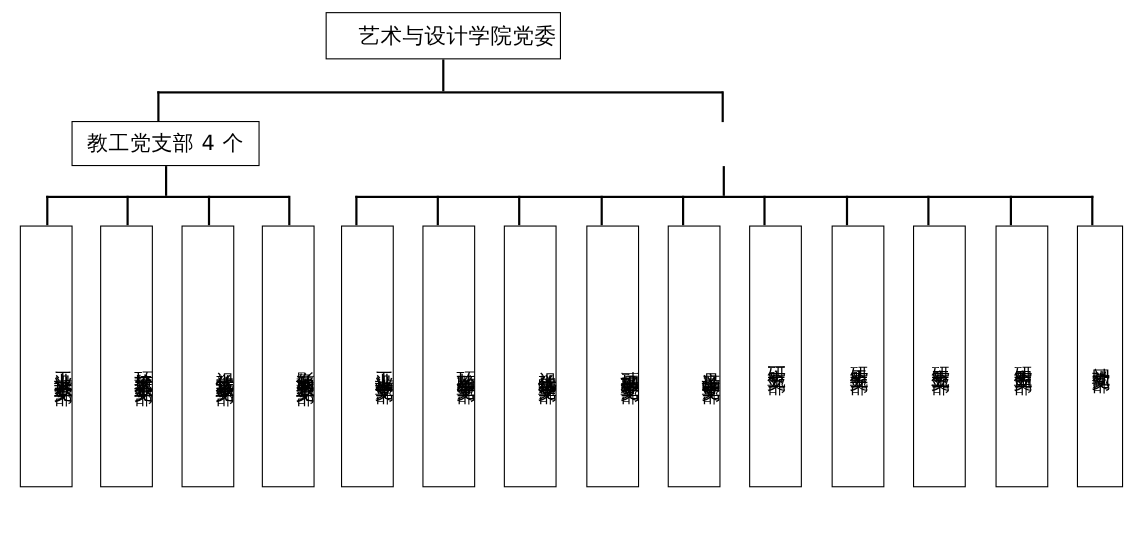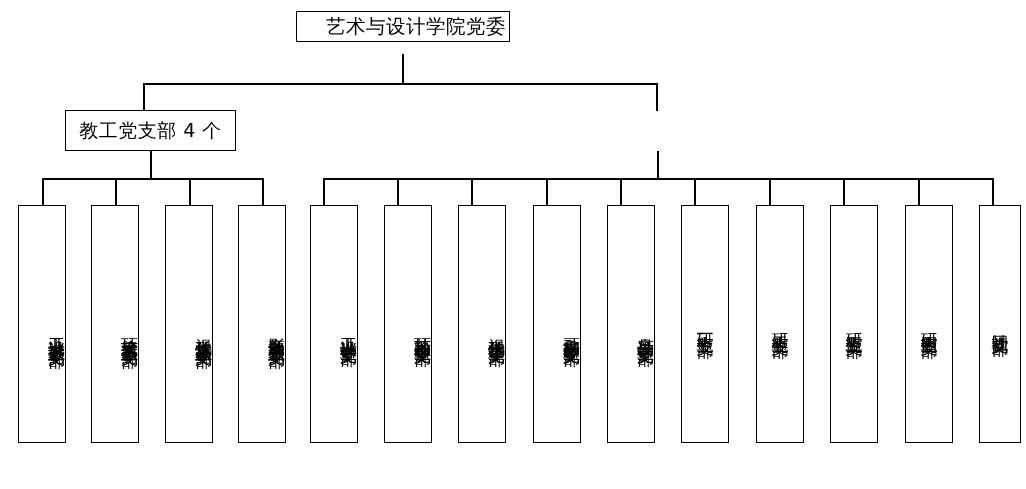--- a/index.html
+++ b/index.html
@@ -61,21 +61,21 @@
     background: #000000;
   }
   .ln-v { width: 1.6px; }
   .ln-h { height: 1.6px; }
 </style>
 </head>
 <body>
 
 <div id="chart-root">
 
-  <div class="node node-h node-root" style="left:296px; top:11px; width:214px; height:31px;padding-left:26px;">
+  <div class="node node-h node-root" style="left:296px; top:11px; width:214px; height:43px;padding-left:26px;">
     <span>艺术与设计学院党委</span>
   </div>
 
   <div class="ln ln-v" style="left:402px; top:54px; width:1.6px; height:29px;"></div>
 
   <div class="ln ln-h" style="left:143px; top:83px; width:514px; height:1.6px;"></div>
 
   <div class="ln ln-v" style="left:143px; top:83px; width:1.6px; height:28px;"></div>
   <div class="ln ln-v" style="left:656px; top:83px; width:1.6px; height:28px;"></div>
 

